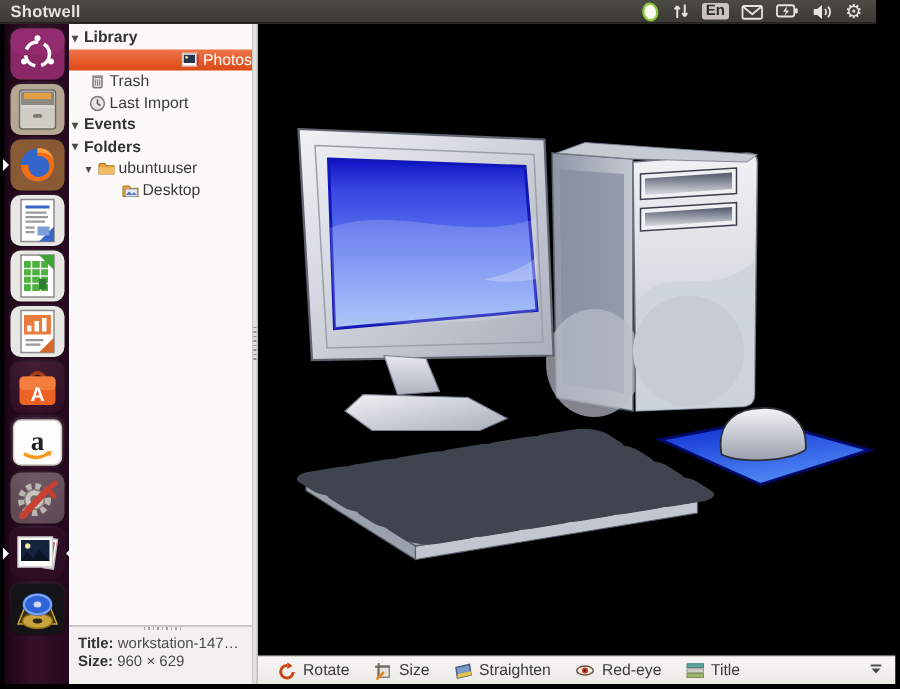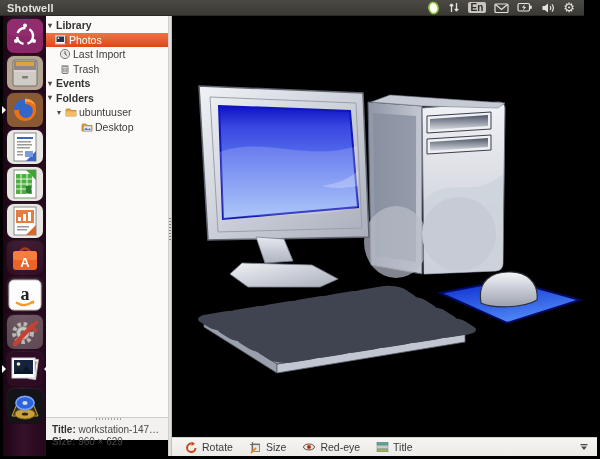--- a/index.html
+++ b/index.html
@@ -44,32 +44,32 @@
     background:#fbfaf9;overflow:hidden;z-index:4;
   }
   .tree{padding-top:2px;font-size:10.5px;color:#3b3b3b;}
   .trow{height:14.5px;display:flex;align-items:center;white-space:nowrap;}
   .trow .arrow{width:8px;font-size:8px;color:#4a4a4a;margin-left:2px;flex:0 0 auto;}
   .trow.header{font-weight:bold;color:#333;}
   .trow.item{padding-left:13px;}
   .trow .ticon{width:12px;height:12px;margin-right:2px;flex:0 0 auto;}
   .trow.sel{
     background:linear-gradient(#ee744a,#dd4814);color:#fff;
-    padding-left:9px;margin:0 0 0 0;width:100%;box-sizing:border-box;
+    padding-left:9px;margin:0 0 0 0;width:100%;box-sizing:border-box;justify-content:flex-end;
   }
   .trow.child2{padding-left:9px;}
   .trow.child3{padding-left:35px;}
   .sep-v{
     position:absolute;left:168px;top:16px;width:4px;height:440px;
     background:linear-gradient(90deg,#c9c6c2,#eceae7,#b9b6b1);z-index:6;
   }
   .grip-v{position:absolute;left:169px;top:218px;width:2px;height:22px;z-index:7;
     background:repeating-linear-gradient(#8d8a85 0 1px,transparent 1px 3px);}
   .statusbox{
-    position:absolute;left:46px;top:417px;width:122px;height:23px;
+    position:absolute;left:46px;top:417px;width:122px;height:41px;
     background:#f2f1ef;border-top:1px solid #cfccc7;box-sizing:border-box;
     font-size:10px;color:#4a4a4a;padding:6px 0 13px 6px;z-index:5;
   }
   .grip-h{position:absolute;left:96px;top:418px;width:26px;height:2px;z-index:7;
     background:repeating-linear-gradient(90deg,#a5a29d 0 1px,transparent 1px 3px);}
   .statusbox .line{white-space:nowrap;overflow:hidden;line-height:12px;}
   .statusbox b{color:#333;}
   
   .photo-area{
     position:absolute;left:172px;top:16px;width:425px;height:421px;
@@ -275,33 +275,33 @@
         <rect x="0.5" y="1.5" width="9.5" height="8.5" fill="#fff" stroke="#d9c2b8"></rect>
         <rect x="1.5" y="2.5" width="7.5" height="5.5" fill="#26324e"></rect>
         <circle cx="3.4" cy="4.2" r="0.9" fill="#f3e6a0"></circle>
         <rect x="10.2" y="2.2" width="1.3" height="7.5" fill="#c0392b"></rect>
       </svg>
       <span>Photos</span>
     </div>
 
     <div class="trow item">
       <svg class="ticon" viewBox="0 0 12 12">
-        <circle cx="6" cy="6" r="4.6" fill="#e8e6e2" stroke="#7a7a7a"></circle>
-        <path d="M6,3.2 V6 L8,7.4" stroke="#555" stroke-width="1" fill="none"></path>
-      </svg>
-      <span>Last Import</span>
-    </div>
-
-    <div class="trow item">
-      <svg class="ticon" viewBox="0 0 12 12">
         <rect x="3" y="3.5" width="6" height="7" rx="1" fill="#dcdad6" stroke="#7a7a7a"></rect>
         <rect x="2.2" y="2.2" width="7.6" height="1.4" rx="0.6" fill="#9a9792"></rect>
         <path d="M4.6,5 v4 M6,5 v4 M7.4,5 v4" stroke="#8a8885" stroke-width="0.7"></path>
       </svg>
       <span>Trash</span>
+    </div>
+
+    <div class="trow item">
+      <svg class="ticon" viewBox="0 0 12 12">
+        <circle cx="6" cy="6" r="4.6" fill="#e8e6e2" stroke="#7a7a7a"></circle>
+        <path d="M6,3.2 V6 L8,7.4" stroke="#555" stroke-width="1" fill="none"></path>
+      </svg>
+      <span>Last Import</span>
     </div>
 
     <div class="trow header">
       <span class="arrow">▾</span>
       <span>Events</span>
     </div>
 
 
 
     <div class="trow header">
@@ -463,20 +463,27 @@
 
   <div class="tbtn">
     <svg width="13" height="13" viewBox="0 0 13 13">
       <rect x="3" y="3" width="7.5" height="7.5" fill="#e8e6e2" stroke="#8a8781"></rect>
       <path d="M1,3.5 h10 M3.5,1 v10" stroke="#6f6c66" stroke-width="1.2"></path>
       <path d="M2,12 L7,7" stroke="#e08a2a" stroke-width="1.8"></path>
     </svg>
     <span>Size</span>
   </div>
 
+  <div class="tbtn">
+    <svg width="13" height="13" viewBox="0 0 13 13">
+      <polygon points="2,4 11,2 12,9 3,11" fill="#7d9bc8" stroke="#4a5f80"></polygon>
+      <polygon points="3,8.5 12,6.5 12,9 3,11" fill="#e8c24a"></polygon>
+    </svg>
+    <span>Straighten</span>
+  </div>
 
   <div class="tbtn">
     <svg width="14" height="12" viewBox="0 0 14 12">
       <ellipse cx="7" cy="6" rx="5.5" ry="3" fill="#f2e8dc" stroke="#6b5347"></ellipse>
       <circle cx="7" cy="6" r="2" fill="#c0392b"></circle>
       <circle cx="7" cy="6" r="0.8" fill="#5a1410"></circle>
     </svg>
     <span>Red-eye</span>
   </div>
 

